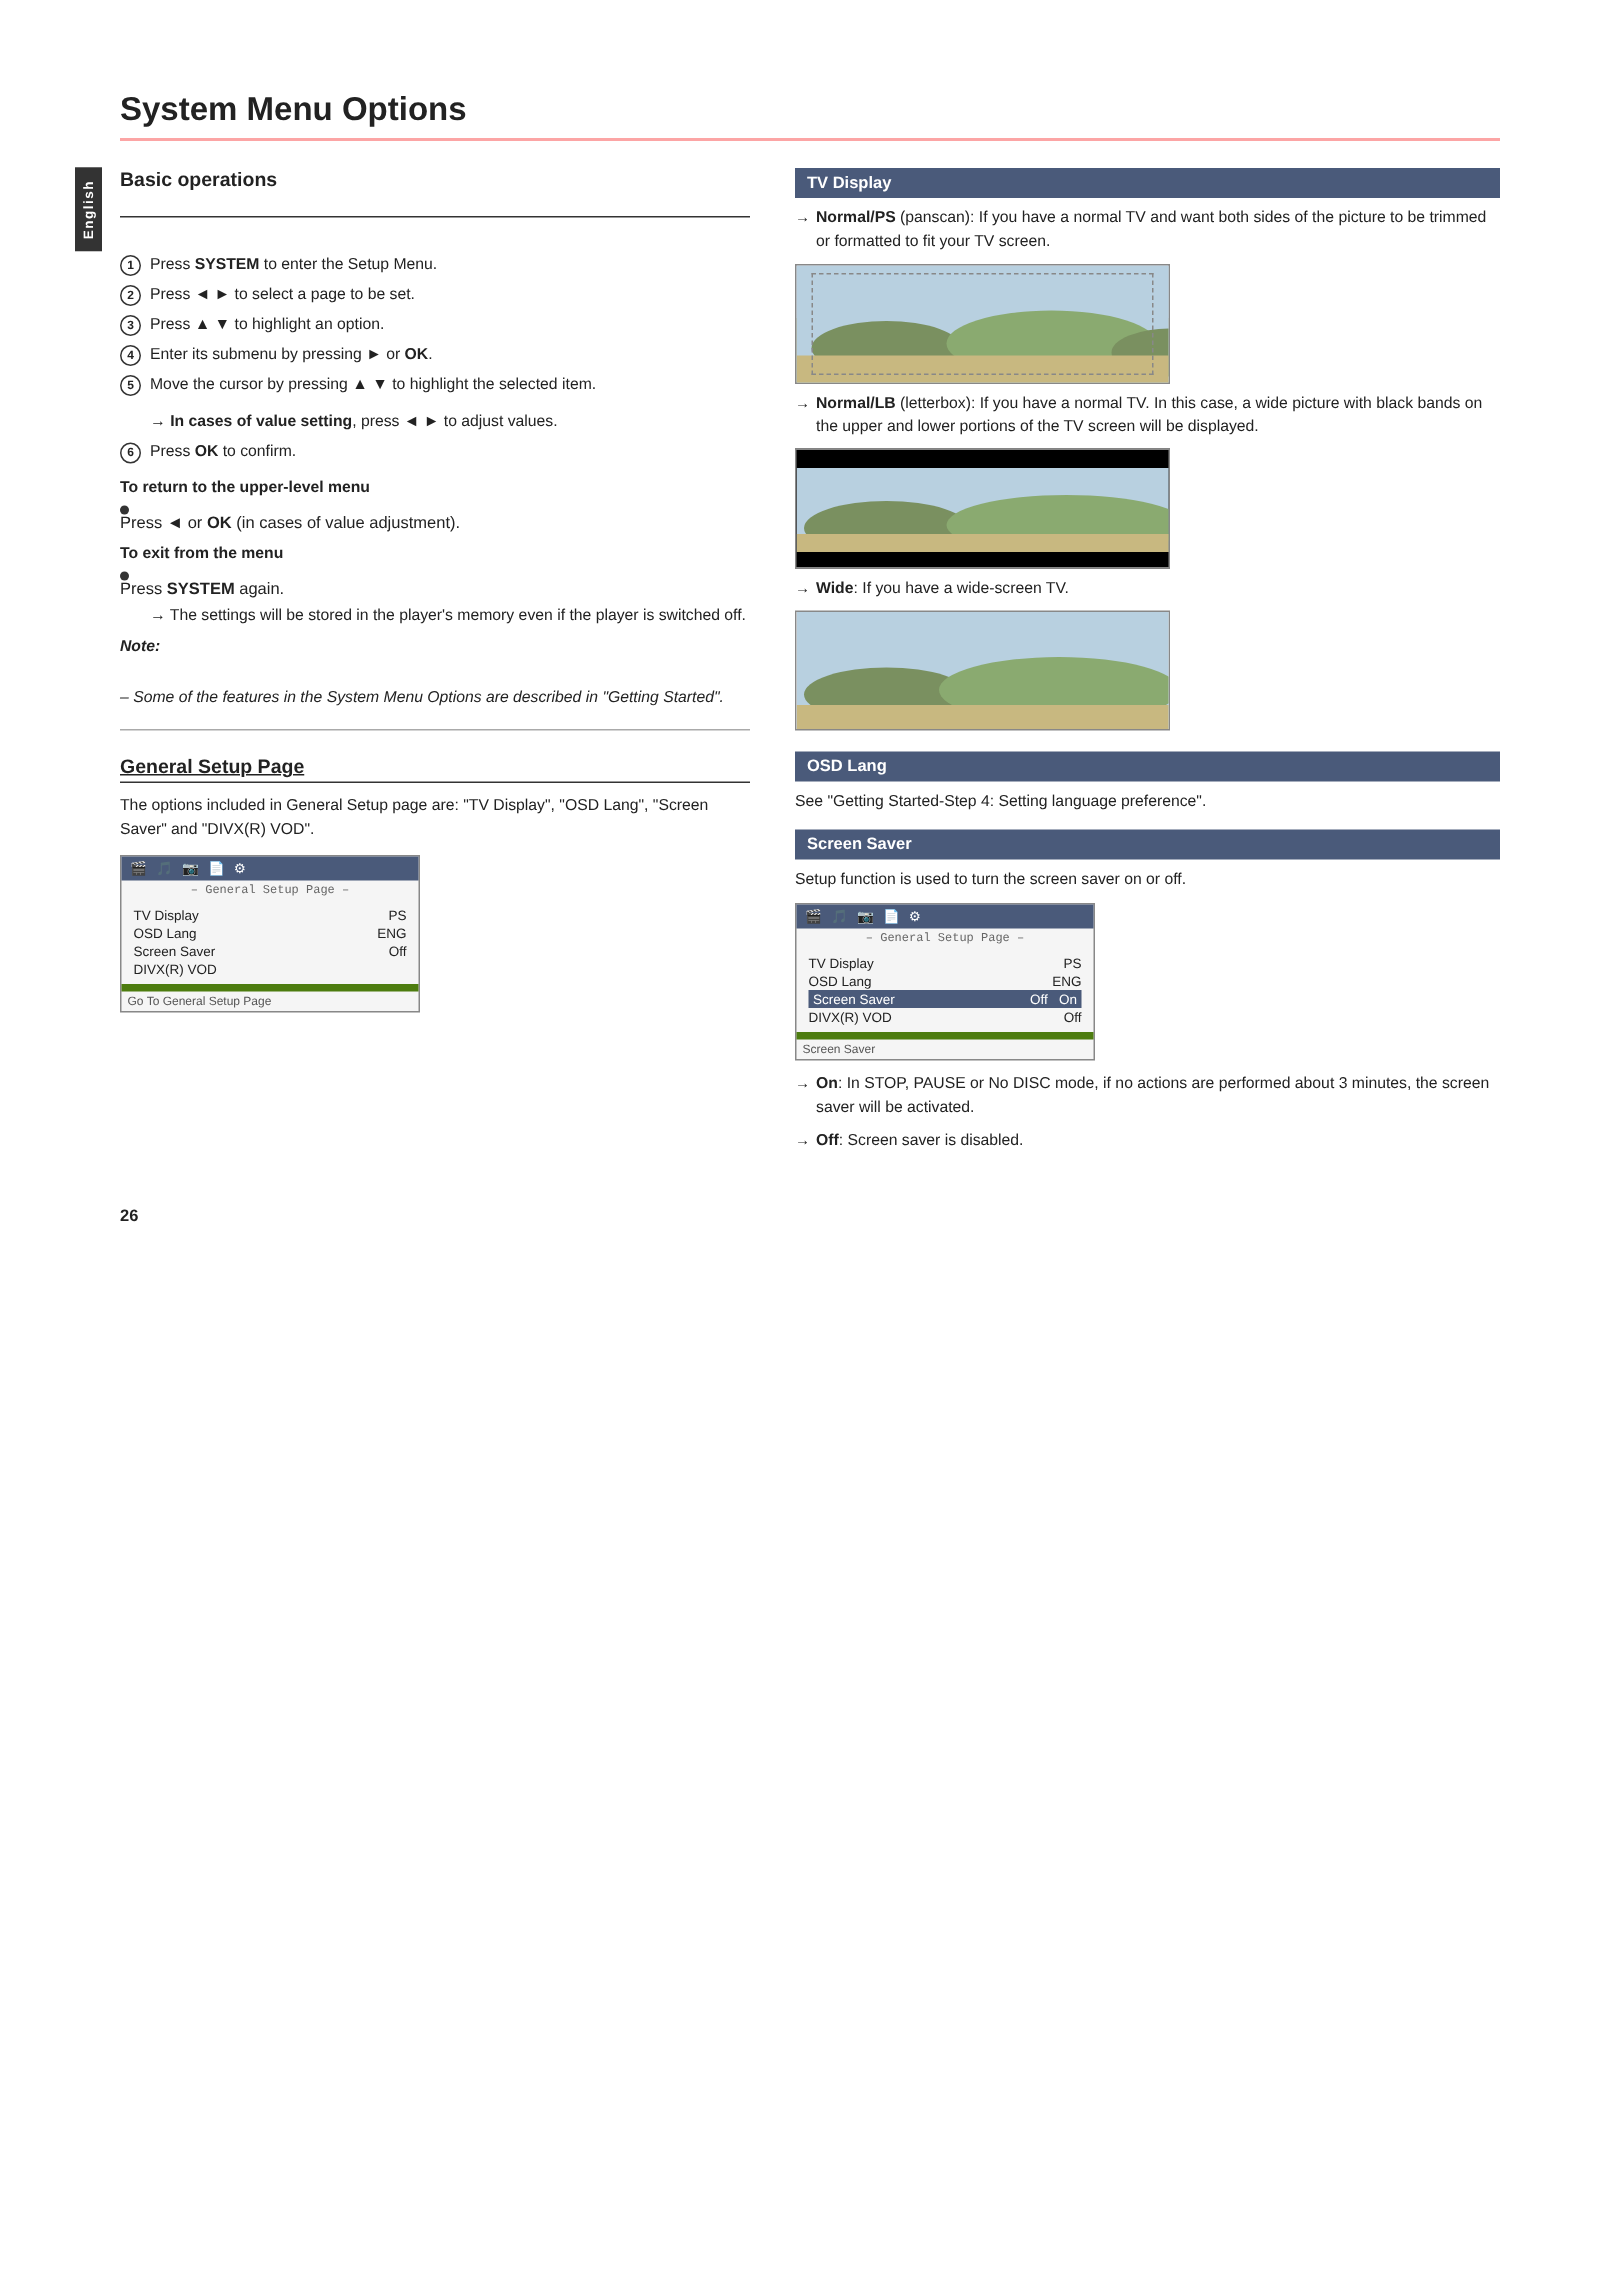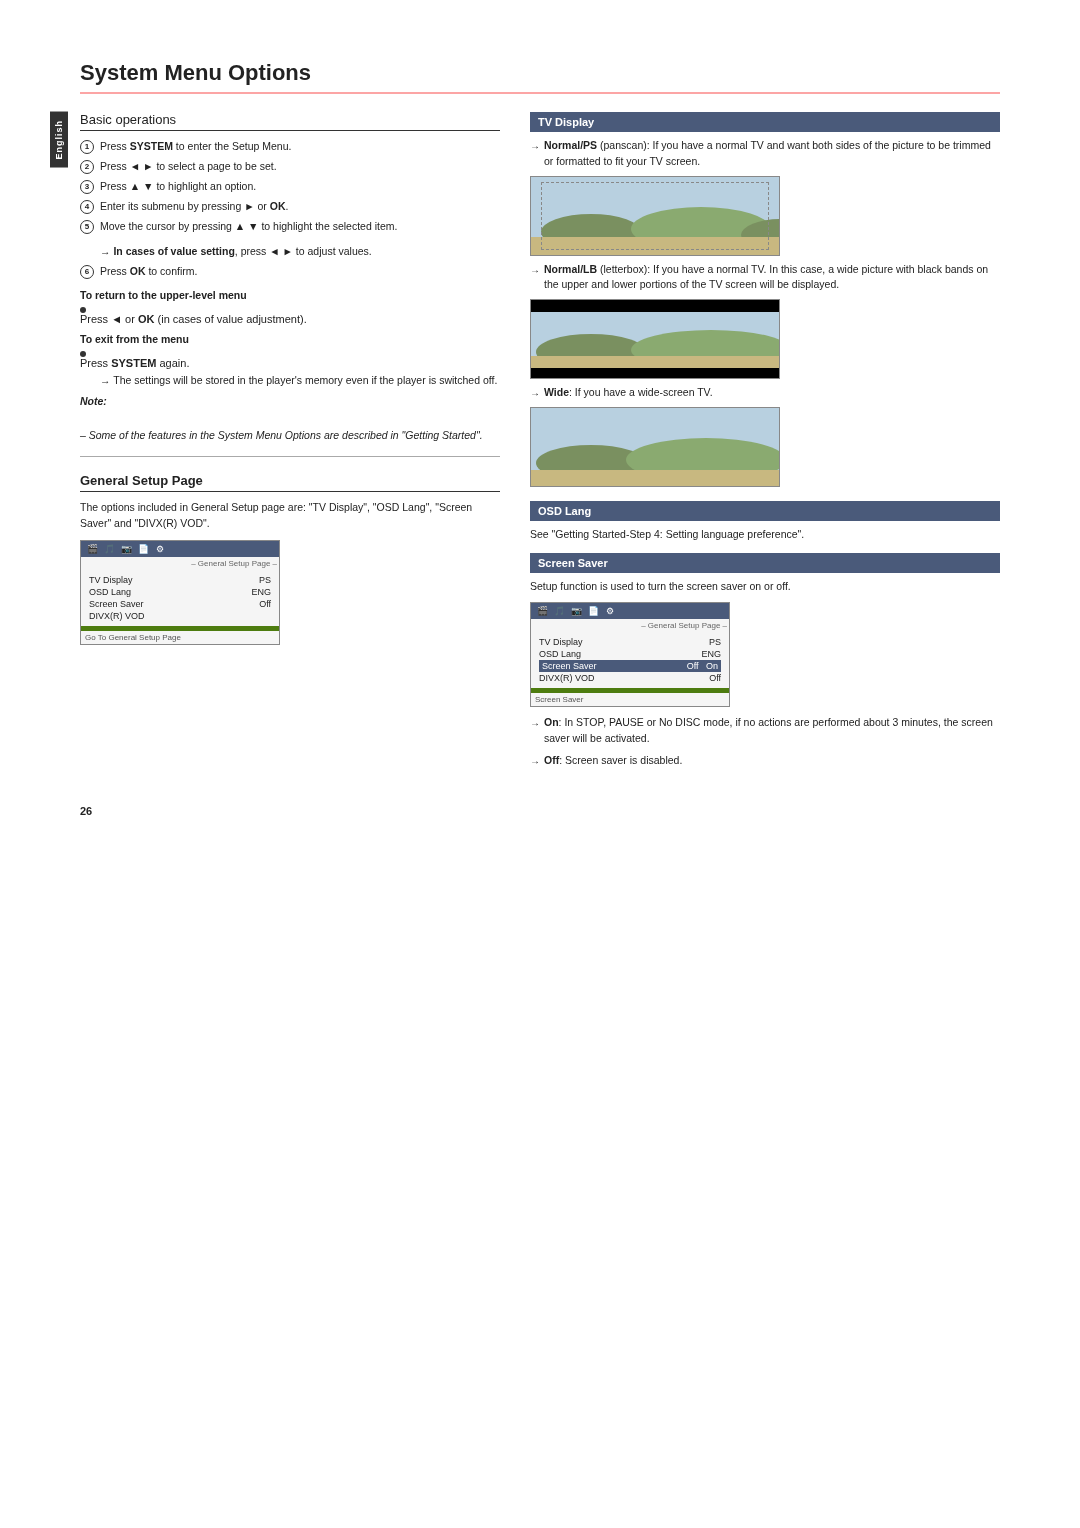--- a/index.html
+++ b/index.html
@@ -40,24 +40,24 @@
       color: #fff;
       font-size: 9px;
       font-weight: bold;
       writing-mode: vertical-rl;
       transform: rotate(180deg);
       padding: 8px 4px;
       letter-spacing: 1px;
     }
     .section-title {
       font-size: 13px;
-      font-weight: normal;
+      font-weight: bold;
       border-bottom: 1px solid #333;
-      padding-bottom: 3px;
-      margin-bottom: 8px;
+      padding-bottom: 17px;
+      margin-bottom: 24px;
     }
     .basic-ops-list {
       list-style: none;
       margin-bottom: 10px;
     }
     .basic-ops-list li {
       display: flex;
       align-items: flex-start;
       margin-bottom: 5px;
       font-size: 10.5px;
@@ -123,42 +123,44 @@
       margin: 12px 0;
     }
     
     .general-section-title {
       font-size: 13px;
       font-weight: bold;
       border-bottom: 1px solid #333;
       padding-bottom: 3px;
       margin-bottom: 8px;
       margin-top: 16px;
+      text-decoration: underline;
     }
     .setup-image {
       width: 200px;
       border: 1px solid #888;
       margin: 8px 0;
       font-size: 9px;
       background: #f5f5f5;
     }
     .setup-img-header {
       background: #4a5a7a;
       color: #fff;
       padding: 3px 6px;
       font-size: 9px;
       display: flex;
       align-items: center;
       gap: 6px;
     }
     .setup-img-label {
       font-size: 8px;
       color: #666;
-      text-align: right;
+      text-align: center;
       padding: 2px;
+      font-family: Liberation Mono, monospace;
     }
     .setup-img-body {
       padding: 4px 8px;
     }
     .setup-img-row {
       display: flex;
       justify-content: space-between;
       font-size: 9px;
       padding: 1px 0;
     }

